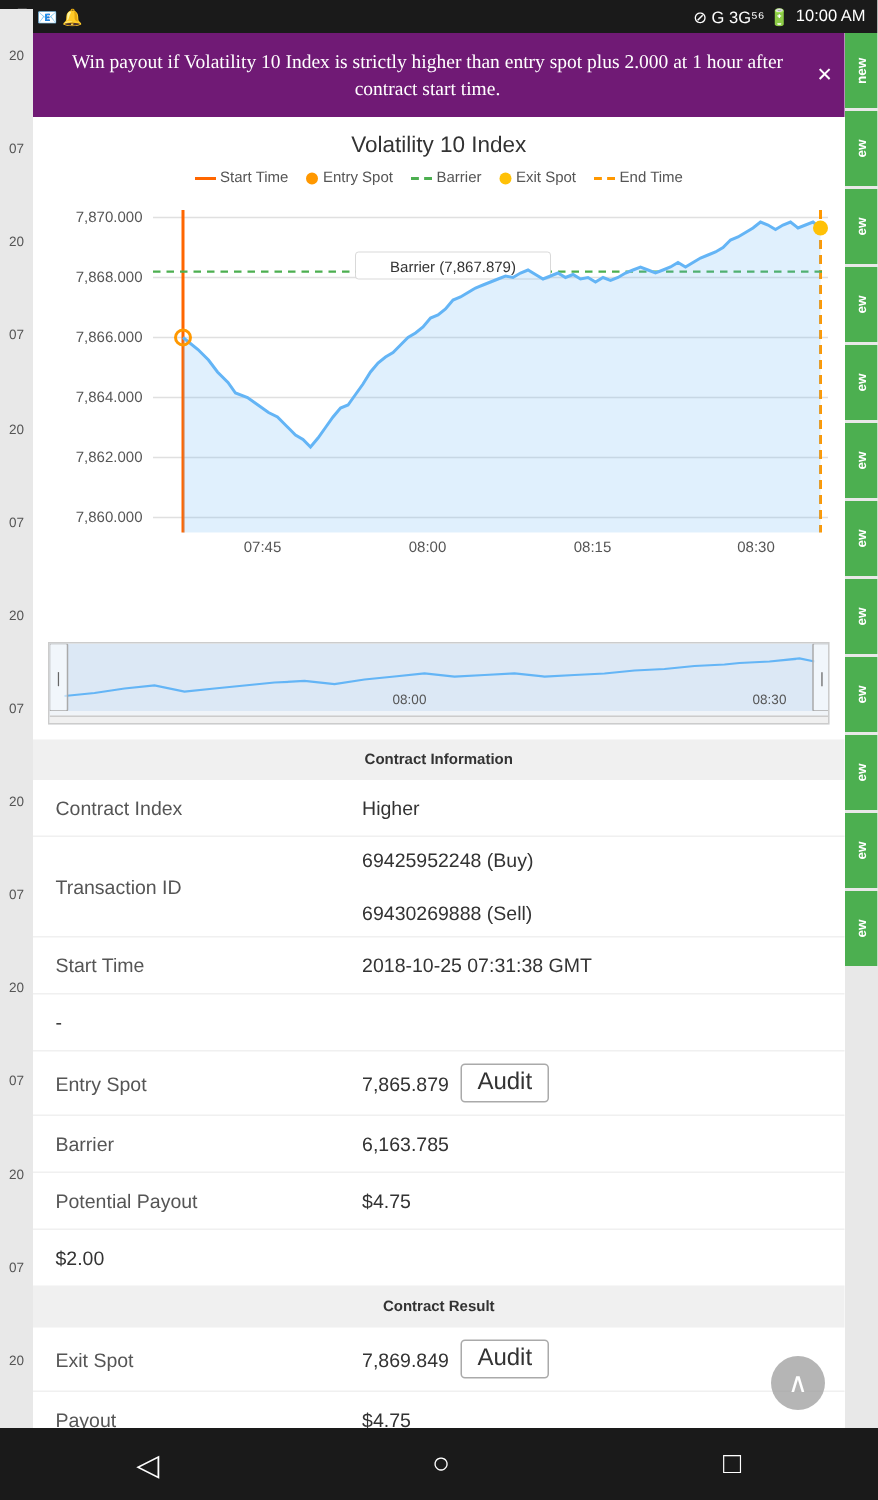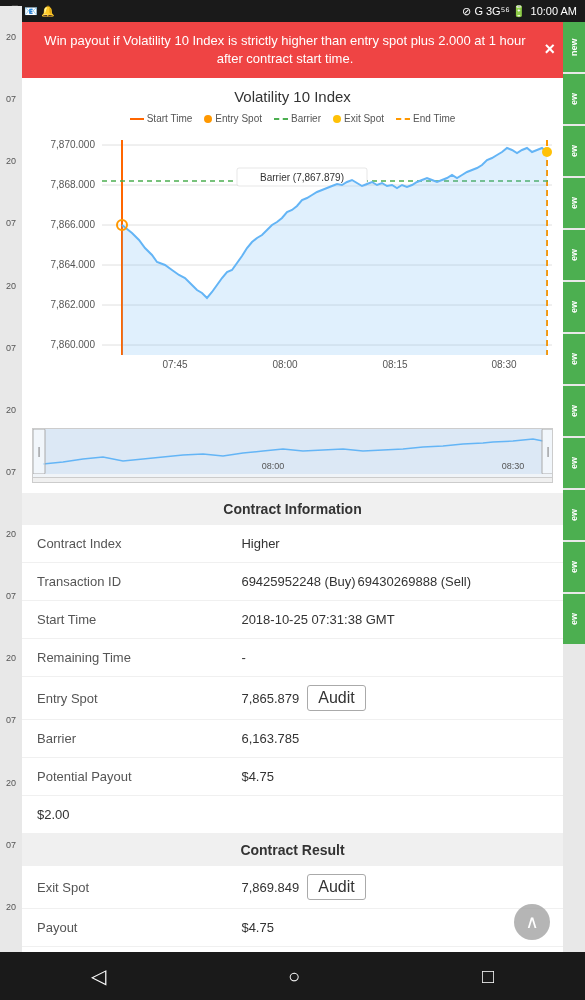--- a/index.html
+++ b/index.html
@@ -78,27 +78,28 @@
       left: 22px;
       top: 22px;
       width: 541px;
       height: 978px;
       background: white;
       overflow-y: auto;
     }
 
     
     .banner {
-      background: #ef4444;
+      background: #701a75;
       color: white;
       padding: 10px 30px 10px 15px;
       text-align: center;
       font-size: 13px;
       line-height: 1.4;
       position: relative;
+      font-family: Liberation Serif, serif;
     }
     .banner-close {
       position: absolute;
       right: 8px;
       top: 50%;
       transform: translateY(-50%);
       color: white;
       font-size: 18px;
       cursor: pointer;
       font-weight: bold;
@@ -163,21 +164,21 @@
       justify-content: center;
       font-size: 10px;
       color: #555;
     }
 
     
     .section-header {
       background: #f0f0f0;
       padding: 8px 15px;
       font-weight: bold;
-      font-size: 14px;
+      font-size: 10px;
       color: #333;
       text-align: center;
     }
     .info-row {
       display: flex;
       align-items: center;
       padding: 8px 15px;
       border-bottom: 1px solid #f0f0f0;
       min-height: 38px;
     }
@@ -391,33 +392,32 @@
 
   <div class="section-header">Contract Information</div>
 
   <div class="info-row">
     <div class="info-label">Contract Index</div>
     <div class="info-value">Higher</div>
   </div>
 
   <div class="info-row">
     <div class="info-label">Transaction ID</div>
-    <div class="info-value" style="align-items:flex-start;gap:2px;">
+    <div class="info-value" style="flex-direction:column;align-items:flex-start;gap:20px;">
       <span>69425952248 (Buy)</span>
       <span>69430269888 (Sell)</span>
     </div>
   </div>
 
   <div class="info-row">
     <div class="info-label">Start Time</div>
     <div class="info-value">2018-10-25 07:31:38 GMT</div>
   </div>
 
   <div class="info-row">
-    <div class="info-label">Remaining Time</div>
     <div class="info-value">-</div>
   </div>
 
   <div class="info-row">
     <div class="info-label">Entry Spot</div>
     <div class="info-value">
       <span>7,865.879</span>
       <button class="audit-btn">Audit</button>
     </div>
   </div>

